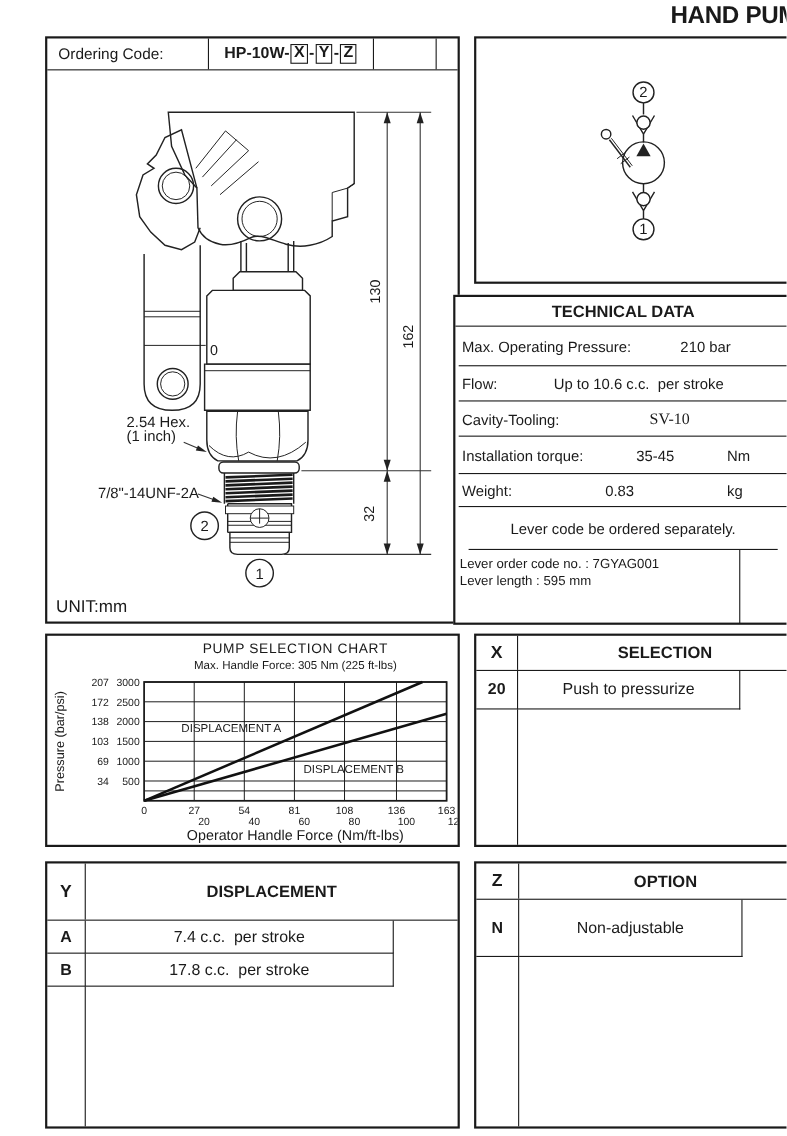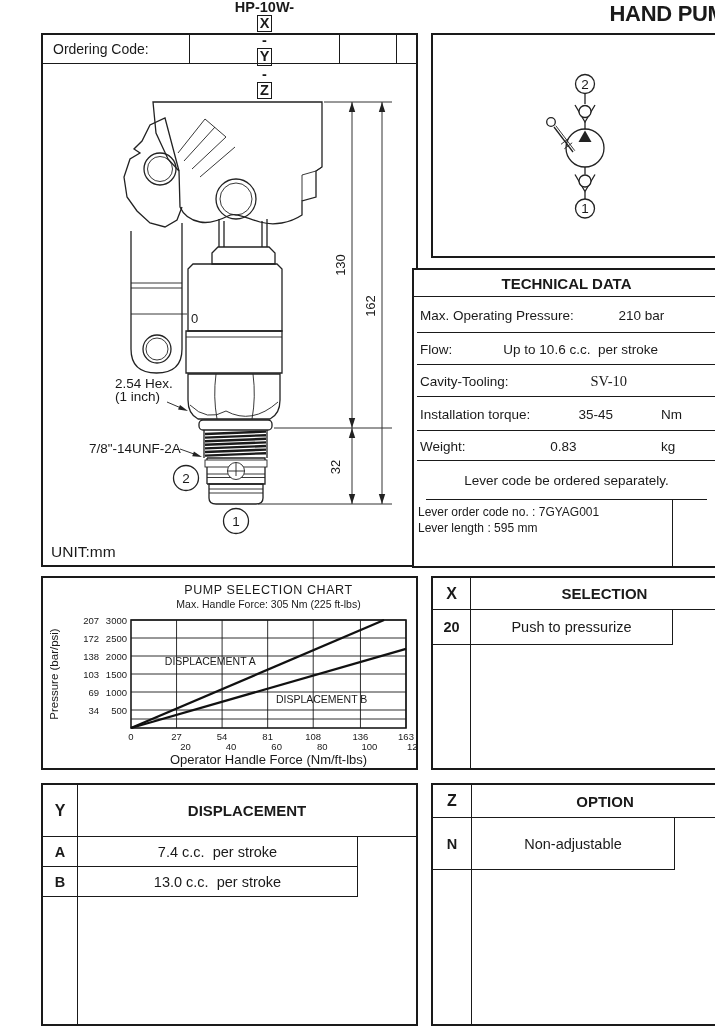--- a/index.html
+++ b/index.html
@@ -4,21 +4,21 @@
 <style>
   html,body{margin:0;padding:0;background:#fff;}
   #page{position:relative;width:715px;height:1033px;background:#fff;overflow:hidden;
         font-family:"Liberation Sans",sans-serif;color:#1a1a1a;margin-left:28px;}
   .box{position:absolute;border:2px solid #1a1a1a;background:#fff;box-sizing:border-box;}
   #page-title{position:absolute;top:1px;right:3px;font-size:22px;font-weight:bold;letter-spacing:-0.3px;}
   
   #ordering-row{display:flex;height:29px;border-bottom:1.5px solid #1a1a1a;box-sizing:border-box;}
   #ordering-row .cell{display:flex;align-items:center;box-sizing:border-box;border-right:1.5px solid #1a1a1a;height:100%;}
   .oc-label{width:147px;padding-left:10px;font-size:14px;}
-  .oc-code{width:150px;justify-content:center;font-weight:bold;font-size:14.5px;flex-direction:column;}
+  .oc-code{width:150px;justify-content:center;font-weight:bold;font-size:14.5px;}
   .oc-empty{width:57px;}
   .code-box{display:inline-block;border:1.6px solid #1a1a1a;padding:0 2px;margin:0 1px;line-height:1.05;}
   #unit-note{position:absolute;left:8px;bottom:4px;font-size:15.5px;}
   
   #td-header{height:26px;border-bottom:1.4px solid #1a1a1a;display:flex;align-items:center;justify-content:center;
              font-weight:bold;font-size:15px;}
   .td-row{display:flex;align-items:center;padding:0 6px;position:relative;font-size:13.5px;box-sizing:border-box;}
   .td-row::after{content:"";position:absolute;left:3px;right:3px;bottom:0;border-bottom:1.4px solid #1a1a1a;}
   .td-row .lbl{white-space:pre;}
   .td-row .val{flex:1;text-align:center;white-space:pre;}
@@ -345,21 +345,21 @@
       <div class="hcode" style="width:35px;">Y</div>
       <div class="htitle">DISPLACEMENT</div>
     </div>
     <div class="tbl-row" style="height:30px;">
       <div class="ccode" style="width:35px;">A</div>
       <div class="cdesc" style="width:280px;">7.4 c.c.  per stroke</div>
       <div class="crest"></div>
     </div>
     <div class="tbl-row" style="height:30px;">
       <div class="ccode" style="width:35px;">B</div>
-      <div class="cdesc" style="width:280px;">13.0 c.c.  per stroke</div>
+      <div class="cdesc" style="width:280px;">17.8 c.c.  per stroke</div>
       <div class="crest"></div>
     </div>
     <div class="tbl-filler">
       <div class="fcol" style="width:35px;"></div>
     </div>
   </div>
 
   <div class="box" id="opt-box" style="left:403px;top:783px;width:309px;height:243px;display:flex;flex-direction:column;">
     <div class="tbl-header" style="height:33px;">
       <div class="hcode" style="width:39px;">Z</div>

